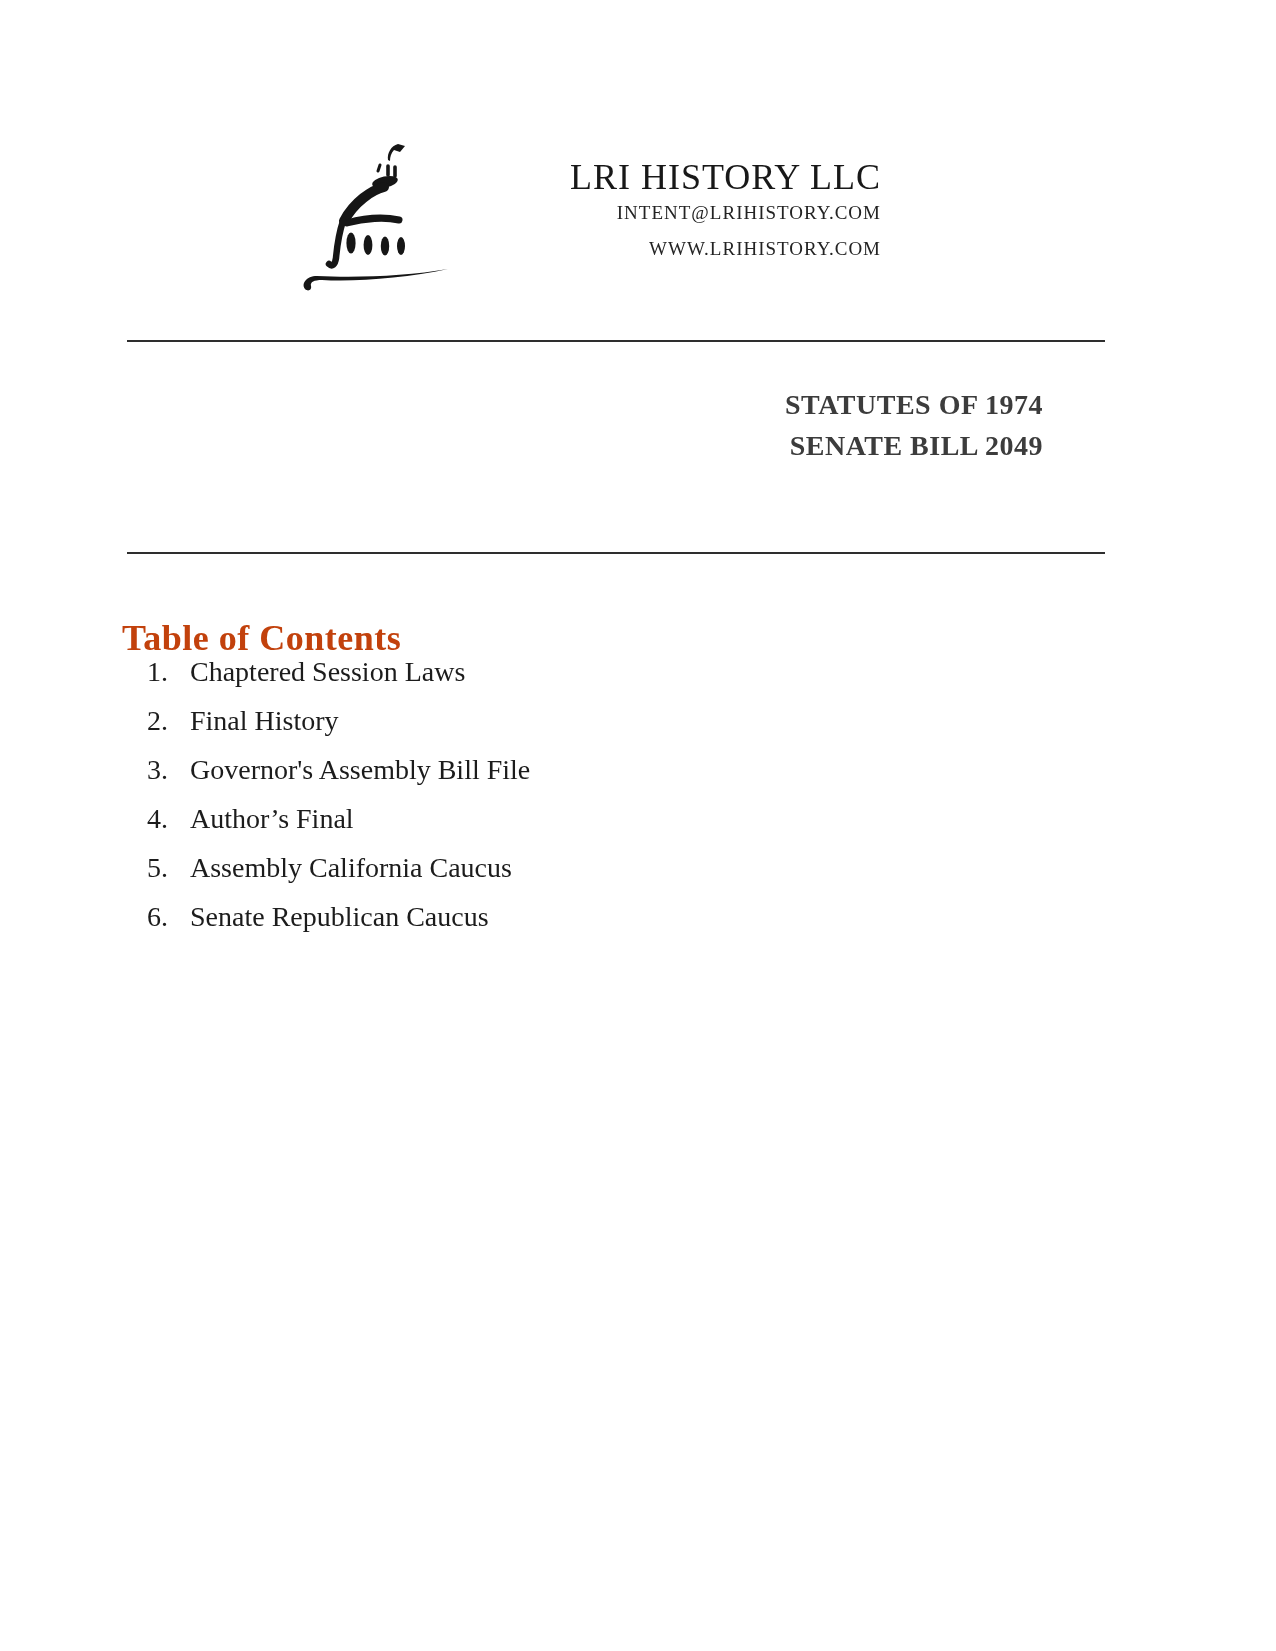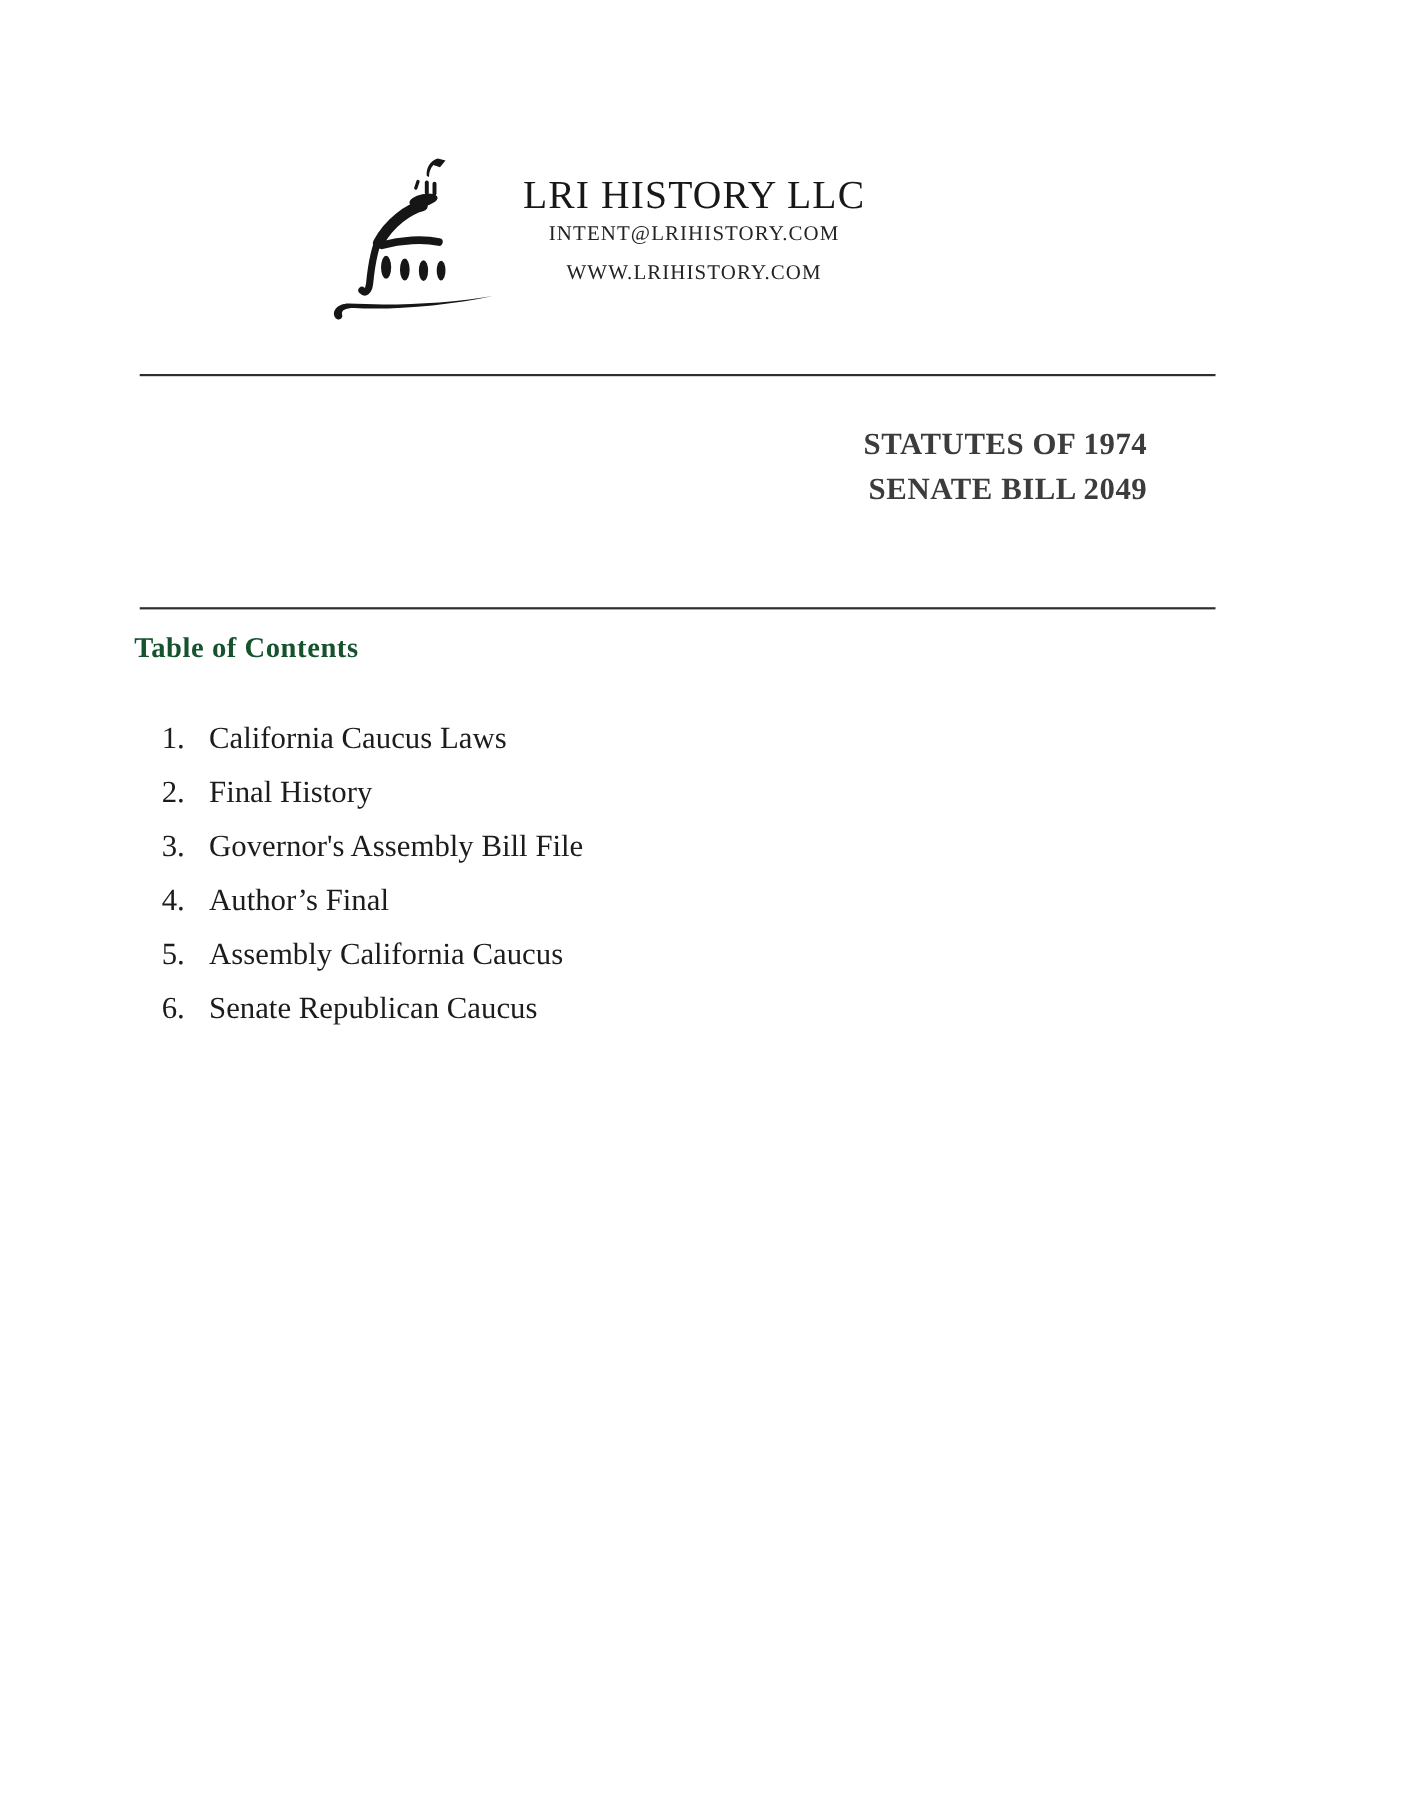--- a/index.html
+++ b/index.html
@@ -21,21 +21,21 @@
     position: absolute;
     left: 288px;
     top: 120px;
     width: 170px;
     height: 178px;
   }
   .hline {
     position: absolute;
     left: 381px;
     width: 500px;
-    text-align: center;
+    text-align: right;
     color: #1f1f1f;
     white-space: pre;
   }
   .company {
     top: 156px;
     font-size: 36px;
     letter-spacing: 1px;
     color: #181818;
   }
   .email {
@@ -82,24 +82,24 @@
     color: #3c3c3c;
     letter-spacing: 0.5px;
     white-space: pre;
     margin-left: 24px;
   }
 
   
   .toc-title {
     position: absolute;
     left: 122px;
-    top: 574px;
-    font-size: 26px;
+    top: 617px;
+    font-size: 36px;
     font-weight: bold;
-    color: #14532d;
+    color: #c2410c;
     letter-spacing: 0.5px;
   }
   .toc-list {
     position: absolute;
     left: 147px;
     top: 656px;
   }
   .toc-item {
     display: flex;
     align-items: baseline;
@@ -156,21 +156,21 @@
     <div class="ref-line">SENATE BILL 2049</div>
   </div>
 
   <div class="rule rule-2"></div>
 
   <div class="toc-title">Table of Contents</div>
 
   <div class="toc-list">
     <div class="toc-item">
       <span class="toc-num">1.</span>
-      <span class="toc-label">California Caucus Laws</span>
+      <span class="toc-label">Chaptered Session Laws</span>
     </div>
     <div class="toc-item">
       <span class="toc-num">2.</span>
       <span class="toc-label">Final History</span>
     </div>
     <div class="toc-item">
       <span class="toc-num">3.</span>
       <span class="toc-label">Governor's Assembly Bill File</span>
     </div>
     <div class="toc-item">

